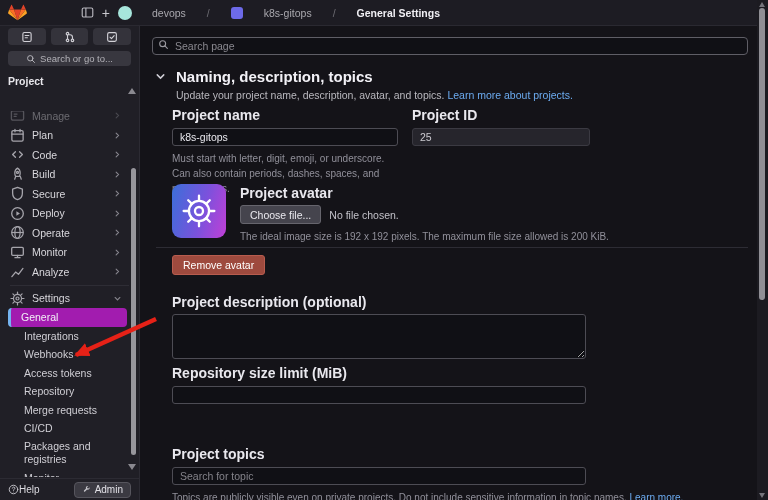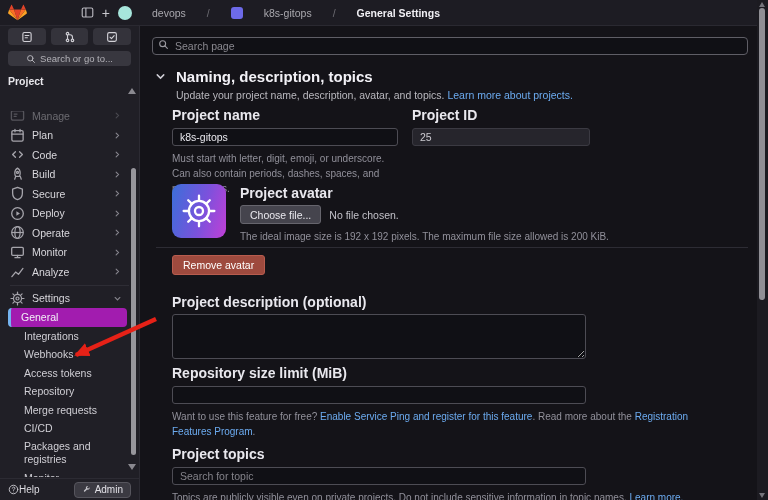--- a/index.html
+++ b/index.html
@@ -412,23 +412,20 @@
 <button class="remove-btn">Remove avatar</button>
 
 <div class="desc-block">
   <div class="field-label">Project description (optional)</div>
   <textarea style=""></textarea>
 </div>
 
 <div class="size-block">
   <div class="field-label">Repository size limit (MiB)</div>
   <input class="text-input" type="text" style="">
-  <div class="help-text">
-    <span>Want to use this feature for free? </span><a class="lnk">Enable Service Ping and register for this feature</a><span>. Read more about the </span><a class="lnk">Registration Features Program</a><span>.</span>
-  </div>
 </div>
 
 <div class="topics-block">
   <div class="field-label">Project topics</div>
   <input class="text-input" type="text" placeholder="Search for topic" style="">
   <div class="help-text">
     <span>Topics are publicly visible even on private projects. Do not include sensitive information in topic names. </span><a class="lnk">Learn more.</a>
   </div>
 </div>
 

